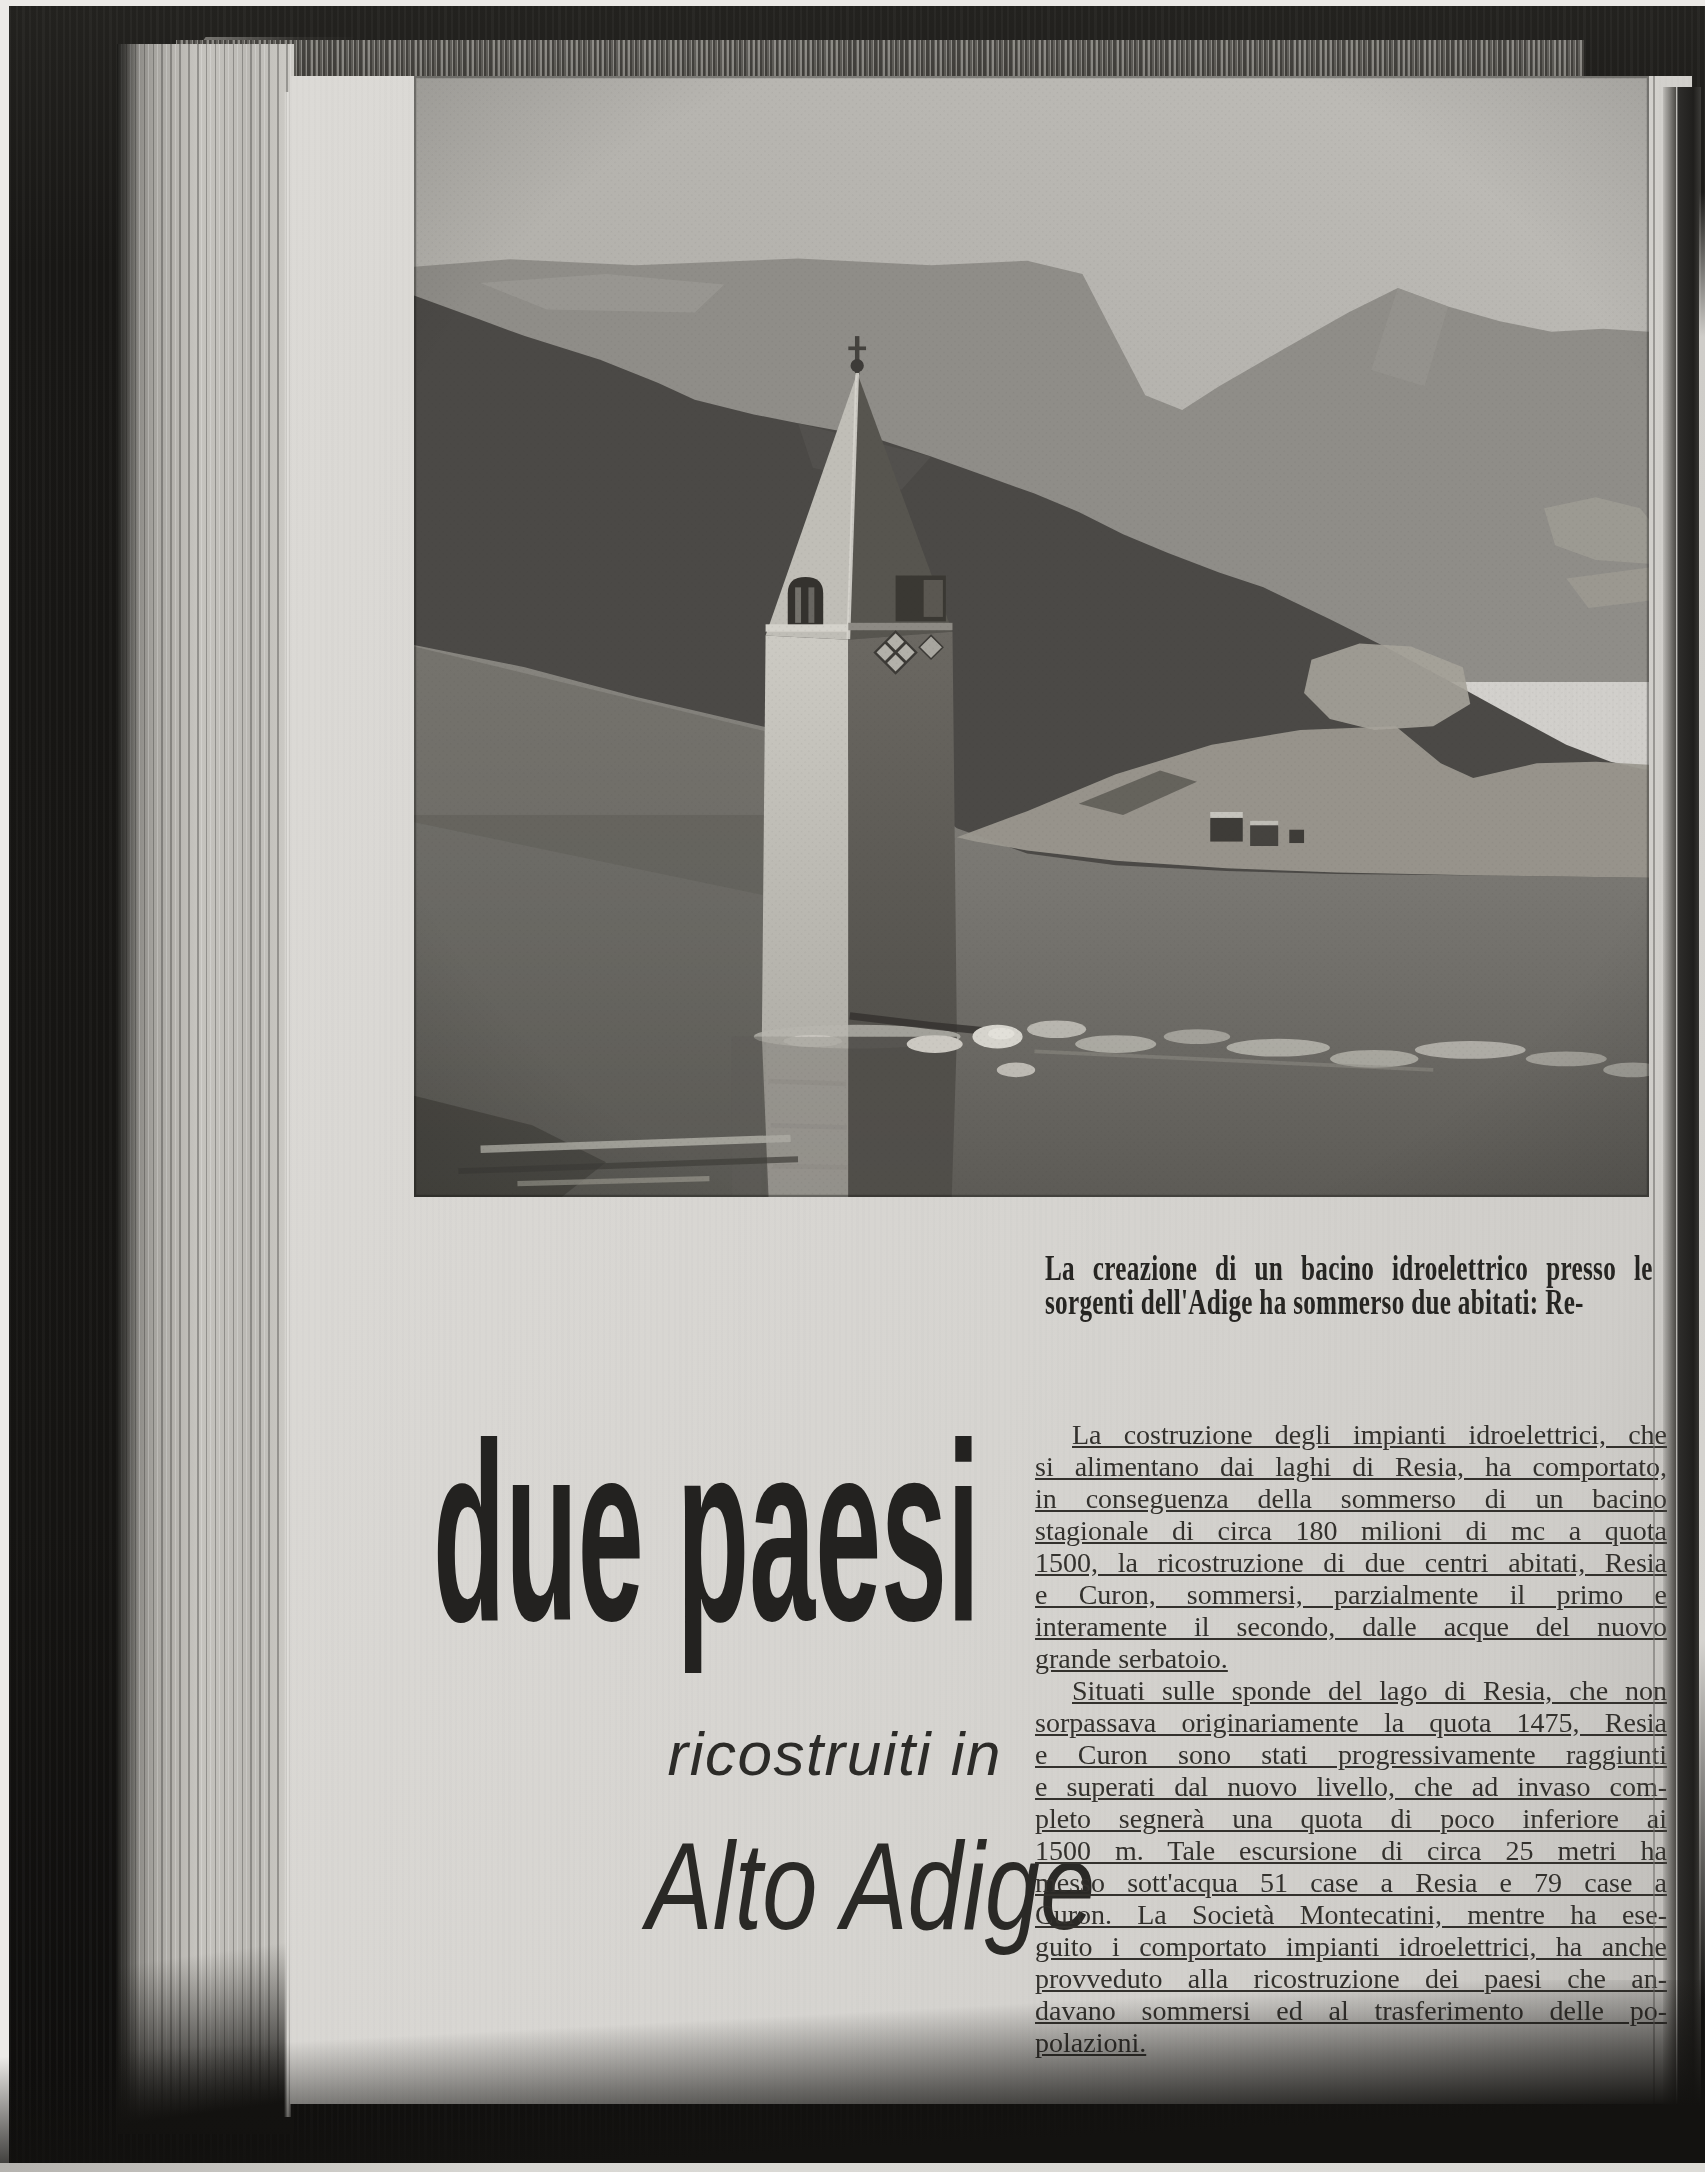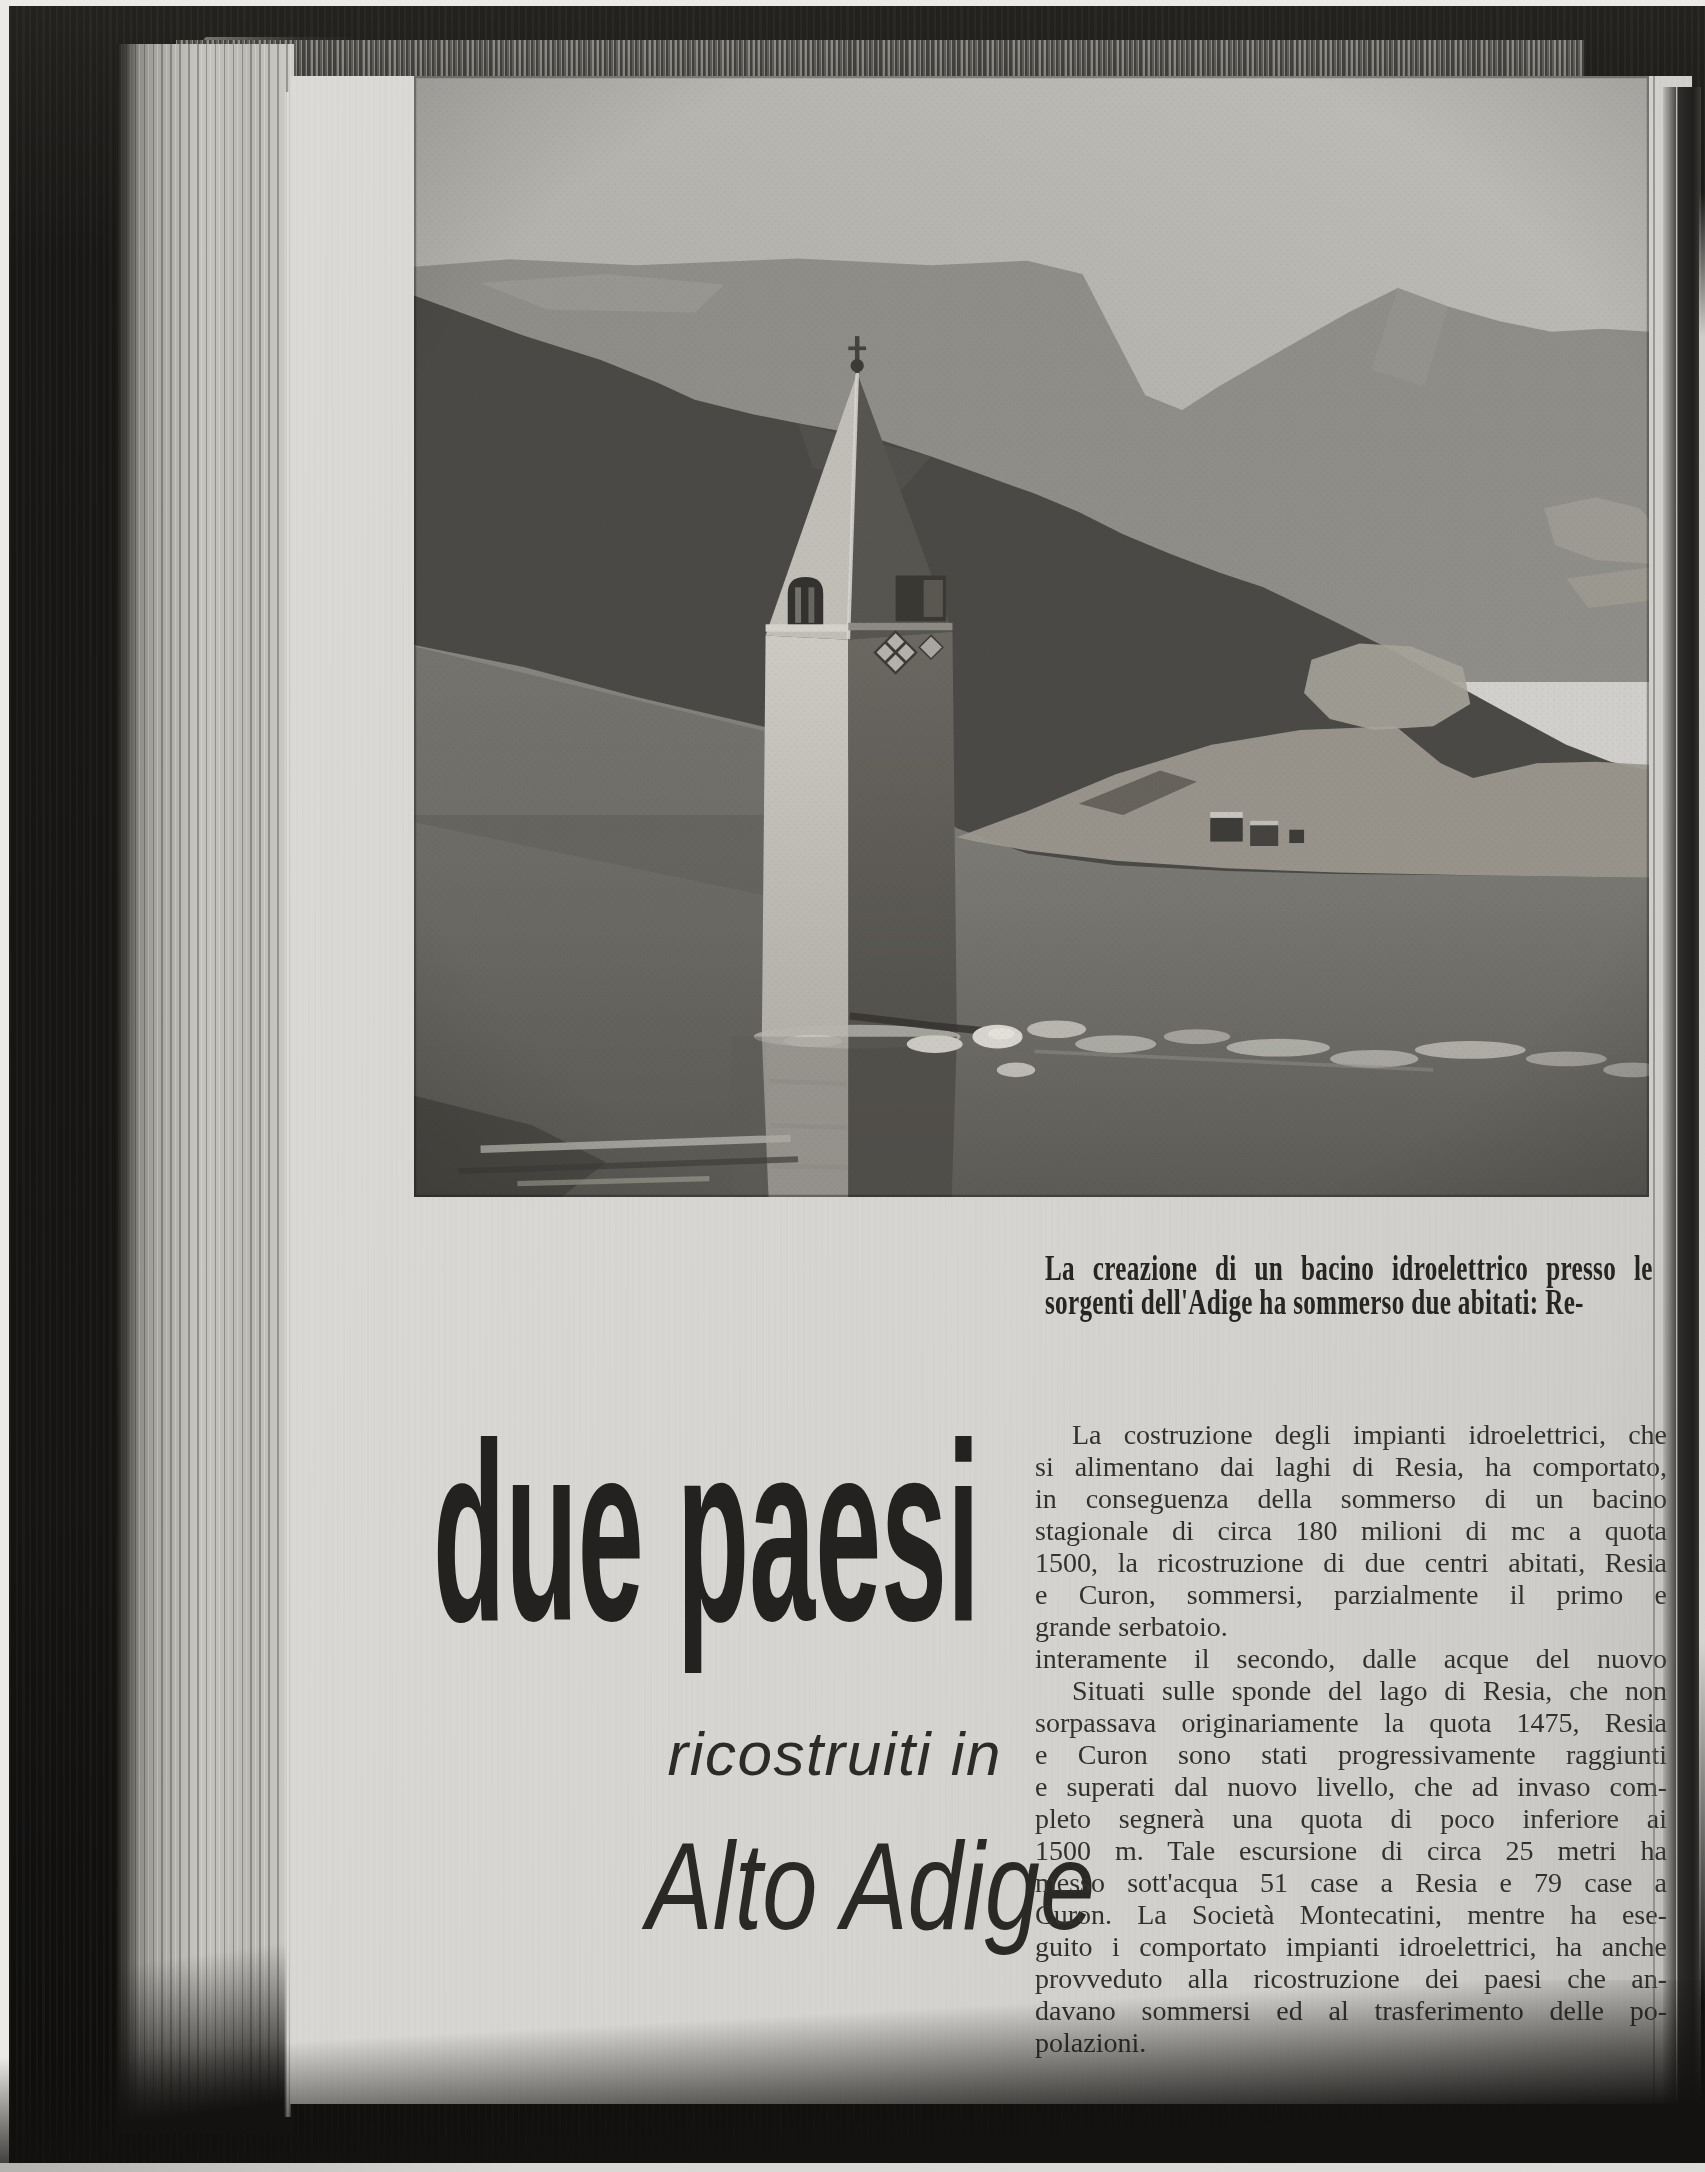--- a/index.html
+++ b/index.html
@@ -95,21 +95,21 @@
     font-family:"Liberation Sans", sans-serif; font-style:italic;
     font-size:124px; line-height:124px; color:#2a2926;
     transform:scaleX(.8); transform-origin:right top; white-space:nowrap;
   }
   
   .article{
     position:absolute; left:745px; top:1343px; width:632px;
     font-family:"Liberation Serif", serif; font-size:28px; line-height:32px;
     color:#33312d;
   }
-  .bline{ text-align:justify; text-align-last:justify; }
+  .bline{ text-align:justify; text-align-last:justify;text-decoration:underline; }
   .bline.first{ text-indent:37px; }
   .bline.last{ text-align-last:left; }
 </style>
 </head>
 <body>
 
 <div class="scene">
 
   <div class="layer cover"></div>
   <div class="layer cover-edge-glint"></div>
@@ -264,22 +264,22 @@
     <div class="subtitle2">Alto Adige</div>
 
     <div class="article">
         <div class="para">
           <div class="bline first">La costruzione degli impianti idroelettrici, che</div>
           <div class="bline">si alimentano dai laghi di Resia, ha comportato,</div>
           <div class="bline">in conseguenza della sommerso di un bacino</div>
           <div class="bline">stagionale di circa 180 milioni di mc a quota</div>
           <div class="bline">1500, la ricostruzione di due centri abitati, Resia</div>
           <div class="bline">e Curon, sommersi, parzialmente il primo e</div>
+          <div class="bline">interamente il secondo, dalle acque del nuovo</div>
           <div class="bline last">grande serbatoio.</div>
-          <div class="bline">interamente il secondo, dalle acque del nuovo</div>
         </div>
         <div class="para">
           <div class="bline first">Situati sulle sponde del lago di Resia, che non</div>
           <div class="bline">sorpassava originariamente la quota 1475, Resia</div>
           <div class="bline">e Curon sono stati progressivamente raggiunti</div>
           <div class="bline">e superati dal nuovo livello, che ad invaso com-</div>
           <div class="bline">pleto segnerà una quota di poco inferiore ai</div>
           <div class="bline">1500 m. Tale escursione di circa 25 metri ha</div>
           <div class="bline">messo sott'acqua 51 case a Resia e 79 case a</div>
           <div class="bline">Curon. La Società Montecatini, mentre ha ese-</div>

